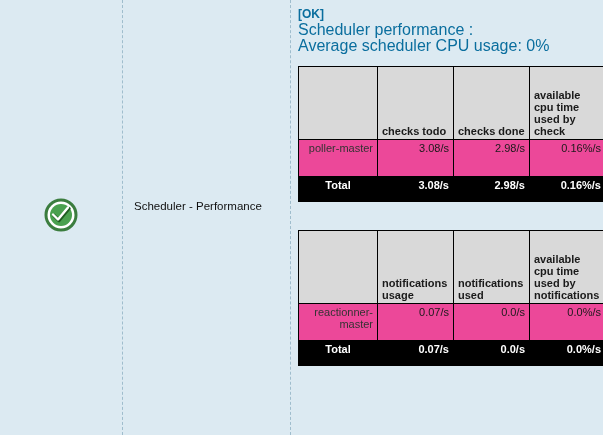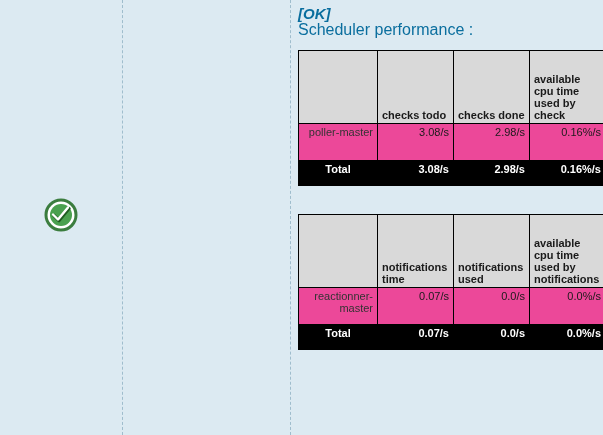--- a/index.html
+++ b/index.html
@@ -64,23 +64,22 @@
   
   .content {
     position: absolute;
     left: 298px;
     top: 6px;
     width: 300px;
   }
   .ok-line {
     color: #0a6e9e;
     font-weight: bold;
-    font-size: 15px;
-    line-height: 16px;
-    font-style: italic;
+    font-size: 12px;
+    line-height: 16px;
   }
   .sub-line {
     color: #0a6e9e;
     font-size: 16px;
     line-height: 16px;
   }
   table.metric {
     border-collapse: collapse;
     width: 271px;
     margin-top: 12px;
@@ -152,24 +151,26 @@
     <span>
       <svg class="check-icon" viewBox="0 0 34 34" xmlns="http://www.w3.org/2000/svg">
         <circle cx="17" cy="17" r="15" fill="#ffffff" stroke="#3b7d3f" stroke-width="3"></circle>
         <circle cx="17" cy="17" r="11" fill="#4aa04f"></circle>
         <path d="M10 17.5 L15 22.5 L25 10.5" fill="none" stroke="#1f5b22" stroke-width="3.4" stroke-linecap="round" stroke-linejoin="round"></path>
         <path d="M9 16.5 L14 21.5 L24 9.5" fill="none" stroke="#ffffff" stroke-width="2.4" stroke-linecap="round" stroke-linejoin="round"></path>
       </svg>
     </span>
   </div>
 
+  <div class="label-cell">Scheduler - Performance</div>
 
   <div class="content">
     <div class="ok-line">[OK]</div>
     <div class="sub-line">Scheduler performance :</div>
+    <div class="sub-line">Average scheduler CPU usage: 0%</div>
 
     <table class="metric">
       <thead>
         <tr>
           <th class="corner col-a"></th>
           <th class="col-b">checks todo</th>
           <th class="col-c">checks done</th>
           <th class="col-d">available cpu time used by check</th>
         </tr>
       </thead>
@@ -189,21 +190,21 @@
           <td class="col-d">0.16%/s</td>
         </tr>
       </tfoot>
     </table>
 
     <div class="table2-wrap">
       <table class="metric">
         <thead>
           <tr>
             <th class="corner col-a"></th>
-            <th class="col-b">notifications time</th>
+            <th class="col-b">notifications usage</th>
             <th class="col-c">notifications used</th>
             <th class="col-d">available cpu time used by notifications</th>
           </tr>
         </thead>
         <tbody>
           <tr>
             <td class="rowhead col-a">reactionner-master</td>
             <td class="col-b">0.07/s</td>
             <td class="col-c">0.0/s</td>
             <td class="col-d">0.0%/s</td>

